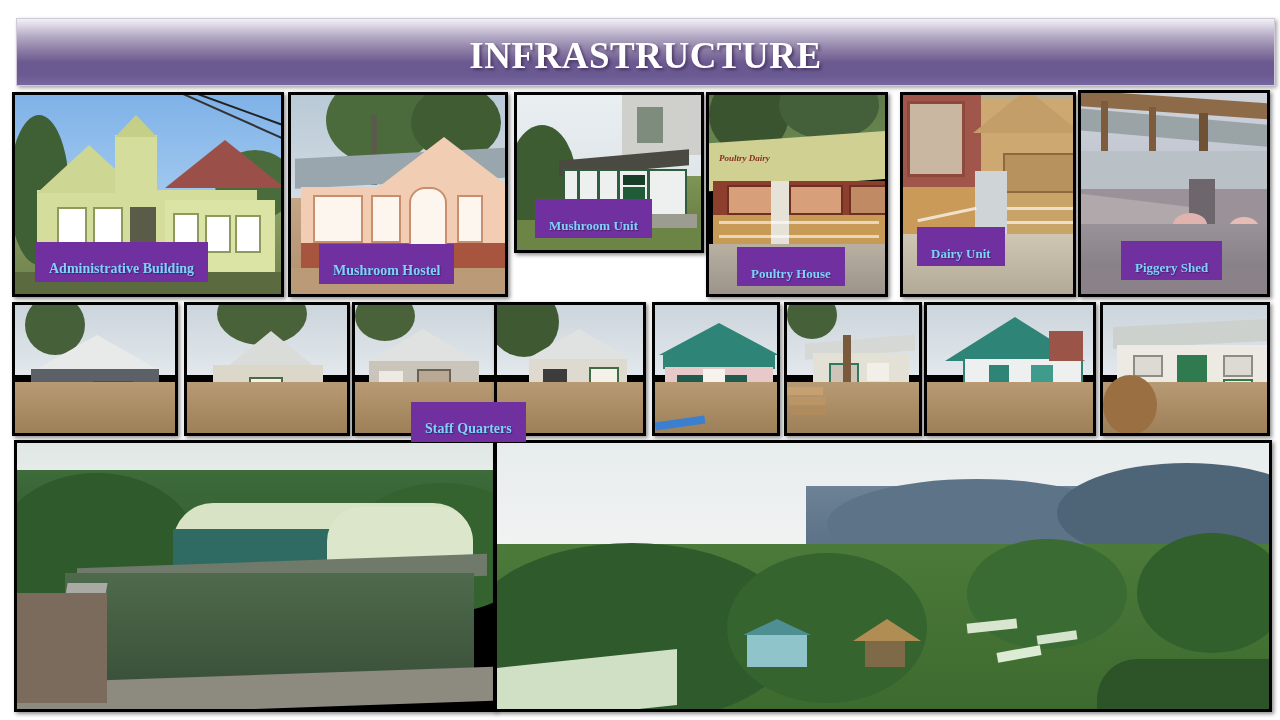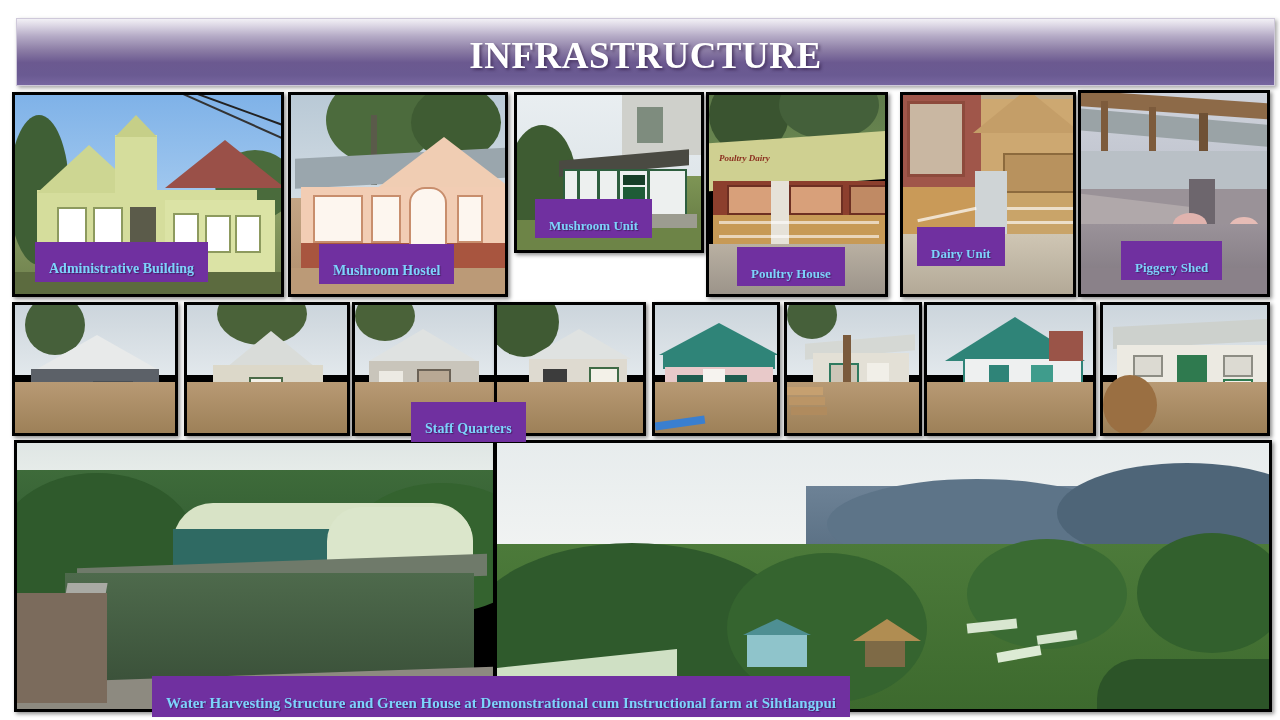--- a/index.html
+++ b/index.html
@@ -413,15 +413,14 @@
 
       <div class="rect" style="left:470px;top:178px;width:50px;height:10px;background:#d8e6d0;transform:rotate(-6deg);"></div>
       <div class="rect" style="left:500px;top:206px;width:44px;height:10px;background:#dcebd4;transform:rotate(-10deg);"></div>
       <div class="rect" style="left:540px;top:190px;width:40px;height:9px;background:#d4e4cc;transform:rotate(-8deg);"></div>
 
       <div class="rect" style="left:-10px;top:216px;width:190px;height:56px;background:#cfe0c4;transform:skewY(-6deg);"></div>
       <div class="rect" style="left:600px;bottom:0;width:180px;height:50px;background:#2c5428;border-radius:40px 0 0 0;"></div>
     </div>
   </div>
 
-  <div class="cap big" style="left:152px;top:676px;">Water Harvesting Structure  and  Green House at Demonstrational  cum Instructional farm at Sihtlangpui</div>
 
 </div>
 
 </body></html>

